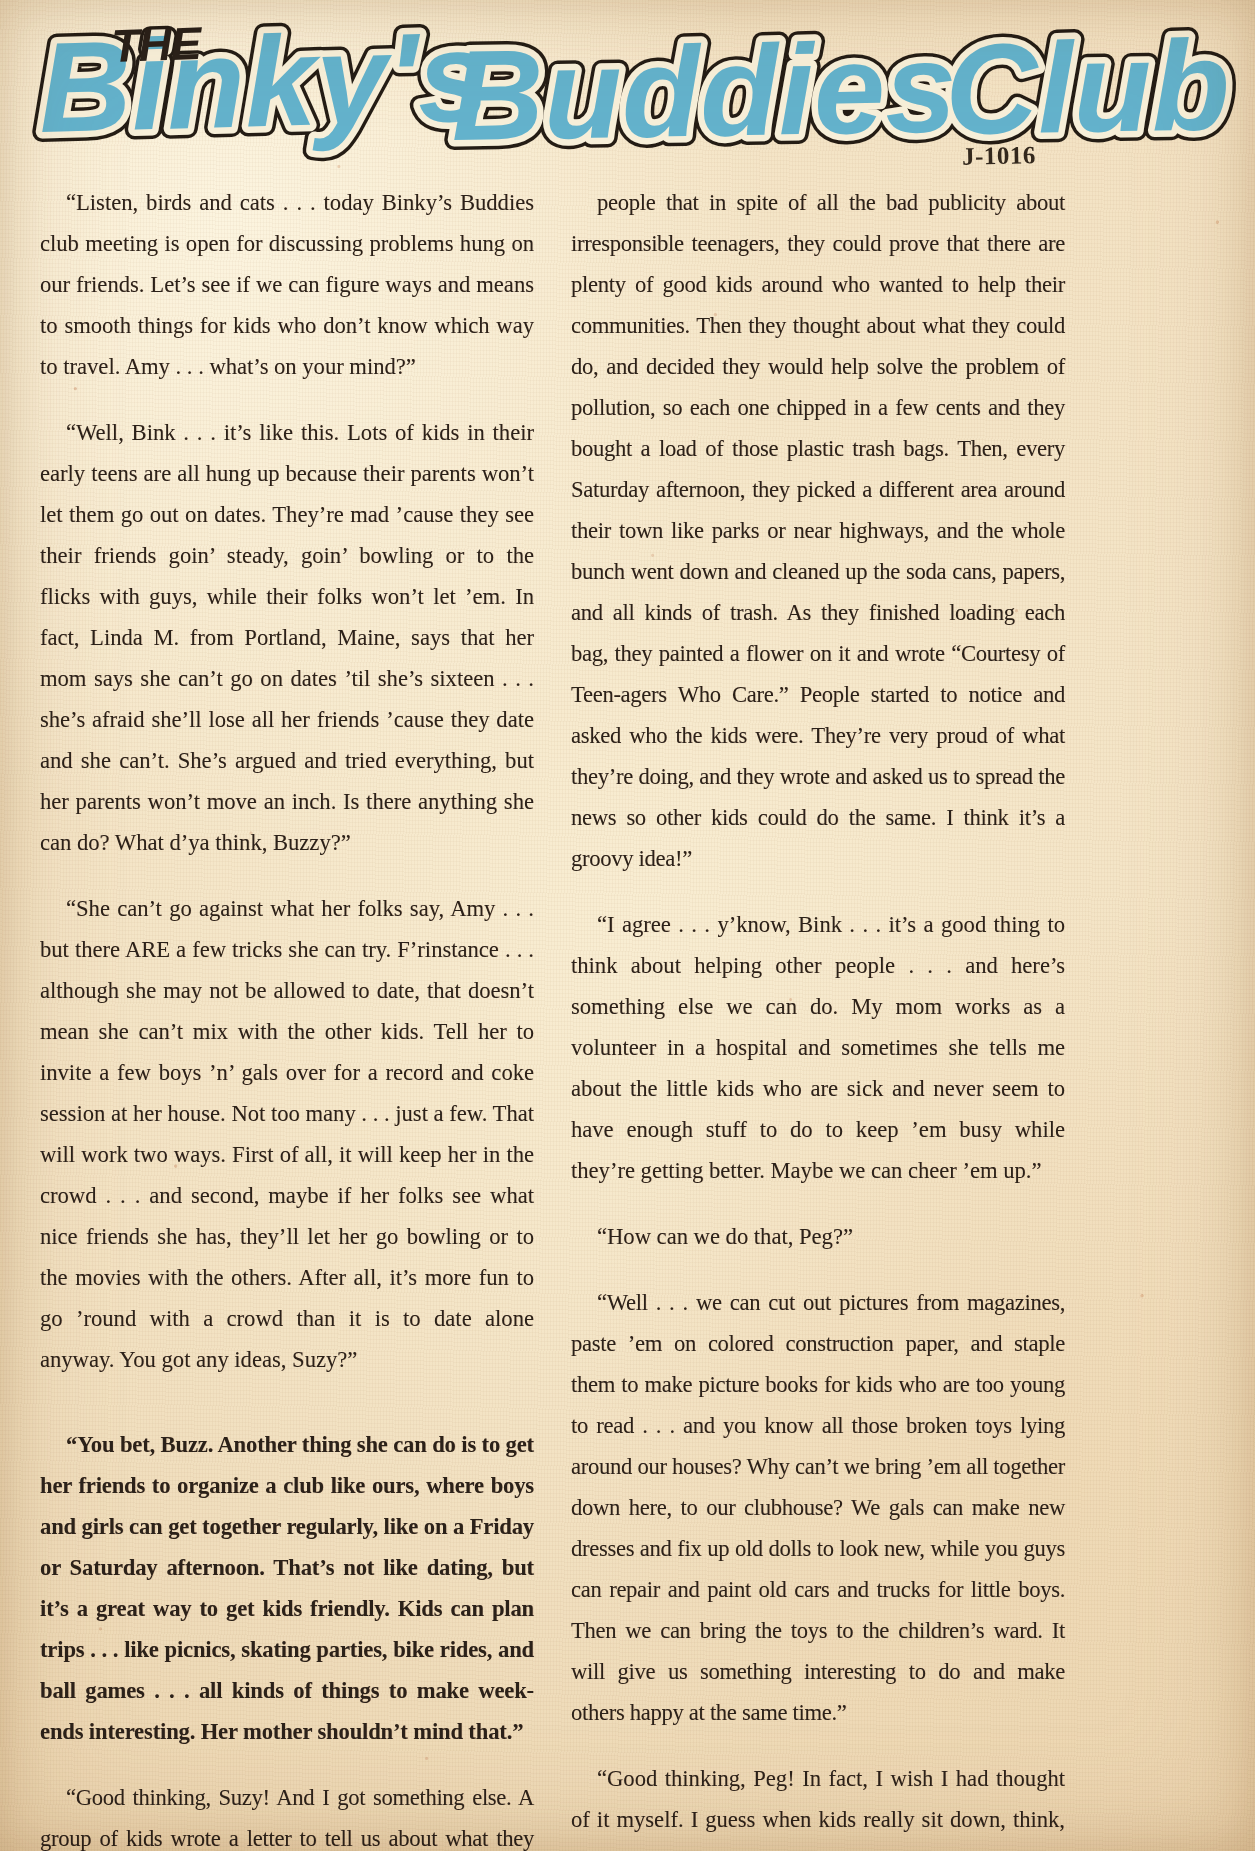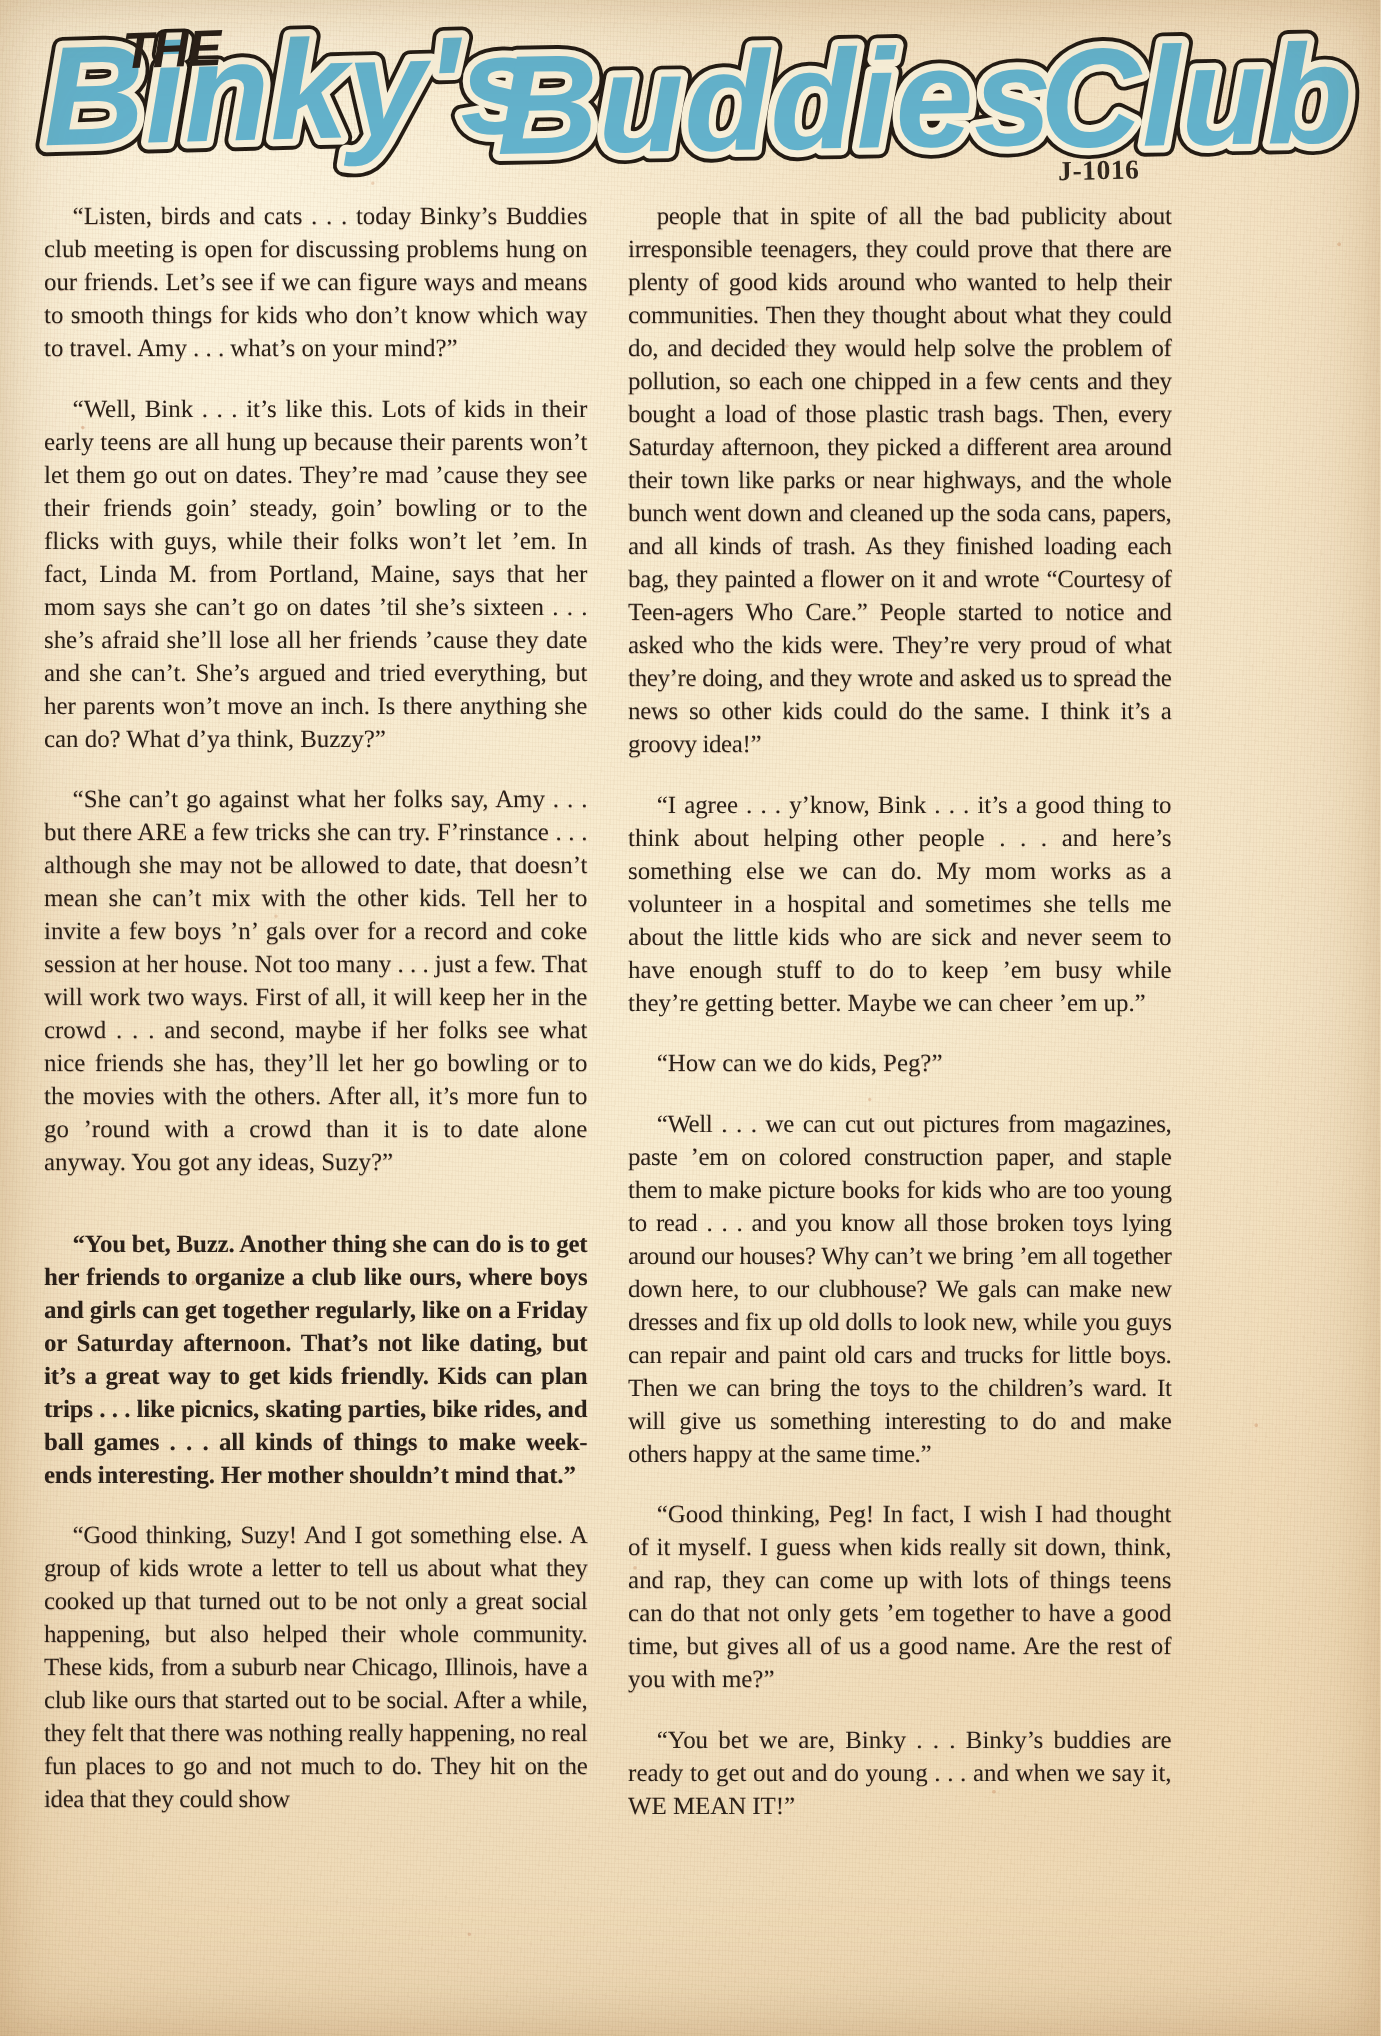--- a/index.html
+++ b/index.html
@@ -150,21 +150,21 @@
   }
   .col {
     width: 494px;
     flex: 0 0 494px;
   }
   p.story {
     margin: 0 0 25px 0;
     text-align: justify;
     text-indent: 26px;
     font-size: 22.6px;
-    line-height: 30px;
+    line-height: 41px;
     color: #2b2119;
     font-family: "Liberation Serif", "DejaVu Serif", serif;
     -webkit-font-smoothing: antialiased;
     text-shadow: 0.35px 0.35px 0 rgba(128,62,44,0.25);
   }
   p.story.heavy {
     font-weight: bold;
     letter-spacing: -0.15px;
     margin-top: 44px;
   }
@@ -223,21 +223,21 @@
       <p class="story">“Listen, birds and cats . . . today Binky’s Buddies club meeting is open for discussing problems hung on our friends. Let’s see if we can figure ways and means to smooth things for kids who don’t know which way to travel. Amy . . . what’s on your mind?”</p>
       <p class="story">“Well, Bink . . . it’s like this. Lots of kids in their early teens are all hung up because their parents won’t let them go out on dates. They’re mad ’cause they see their friends goin’ steady, goin’ bowling or to the flicks with guys, while their folks won’t let ’em. In fact, Linda M. from Portland, Maine, says that her mom says she can’t go on dates ’til she’s sixteen . . . she’s afraid she’ll lose all her friends ’cause they date and she can’t. She’s argued and tried everything, but her parents won’t move an inch. Is there anything she can do? What d’ya think, Buzzy?”</p>
       <p class="story">“She can’t go against what her folks say, Amy . . . but there ARE a few tricks she can try. F’rinstance . . . although she may not be allowed to date, that doesn’t mean she can’t mix with the other kids. Tell her to invite a few boys ’n’ gals over for a record and coke session at her house. Not too many . . . just a few. That will work two ways. First of all, it will keep her in the crowd . . . and second, maybe if her folks see what nice friends she has, they’ll let her go bowling or to the movies with the others. After all, it’s more fun to go ’round with a crowd than it is to date alone anyway. You got any ideas, Suzy?”</p>
       <p class="story heavy">“You bet, Buzz. Another thing she can do is to get her friends to organize a club like ours, where boys and girls can get together regularly, like on a Friday or Saturday afternoon. That’s not like dating, but it’s a great way to get kids friendly. Kids can plan trips . . . like picnics, skating parties, bike rides, and ball games . . . all kinds of things to make week-ends interesting. Her mother shouldn’t mind that.”</p>
       <p class="story semi">“Good thinking, Suzy! And I got something else. A group of kids wrote a letter to tell us about what they cooked up that turned out to be not only a great social happening, but also helped their whole community. These kids, from a suburb near Chicago, Illinois, have a club like ours that started out to be social. After a while, they felt that there was nothing really happening, no real fun places to go and not much to do. They hit on the idea that they could show</p>
     </div>
 
     <div class="col">
       <p class="story semi">people that in spite of all the bad publicity about irresponsible teenagers, they could prove that there are plenty of good kids around who wanted to help their communities. Then they thought about what they could do, and decided they would help solve the problem of pollution, so each one chipped in a few cents and they bought a load of those plastic trash bags. Then, every Saturday afternoon, they picked a different area around their town like parks or near highways, and the whole bunch went down and cleaned up the soda cans, papers, and all kinds of trash. As they finished loading each bag, they painted a flower on it and wrote “Courtesy of Teen-agers Who Care.” People started to notice and asked who the kids were. They’re very proud of what they’re doing, and they wrote and asked us to spread the news so other kids could do the same. I think it’s a groovy idea!”</p>
       <p class="story">“I agree . . . y’know, Bink . . . it’s a good thing to think about helping other people . . . and here’s something else we can do. My mom works as a volunteer in a hospital and sometimes she tells me about the little kids who are sick and never seem to have enough stuff to do to keep ’em busy while they’re getting better. Maybe we can cheer ’em up.”</p>
-      <p class="story">“How can we do kids, Peg?”</p>
+      <p class="story">“How can we do that, Peg?”</p>
       <p class="story semi">“Well . . . we can cut out pictures from magazines, paste ’em on colored construction paper, and staple them to make picture books for kids who are too young to read . . . and you know all those broken toys lying around our houses? Why can’t we bring ’em all together down here, to our clubhouse? We gals can make new dresses and fix up old dolls to look new, while you guys can repair and paint old cars and trucks for little boys. Then we can bring the toys to the children’s ward. It will give us something interesting to do and make others happy at the same time.”</p>
       <p class="story">“Good thinking, Peg! In fact, I wish I had thought of it myself. I guess when kids really sit down, think, and rap, they can come up with lots of things teens can do that not only gets ’em together to have a good time, but gives all of us a good name. Are the rest of you with me?”</p>
       <p class="story">“You bet we are, Binky . . . Binky’s buddies are ready to get out and do young . . . and when we say it, WE MEAN IT!”</p>
     </div>
 
   </div>
 </div>
 
 <div class="edge-shade"></div>
 

